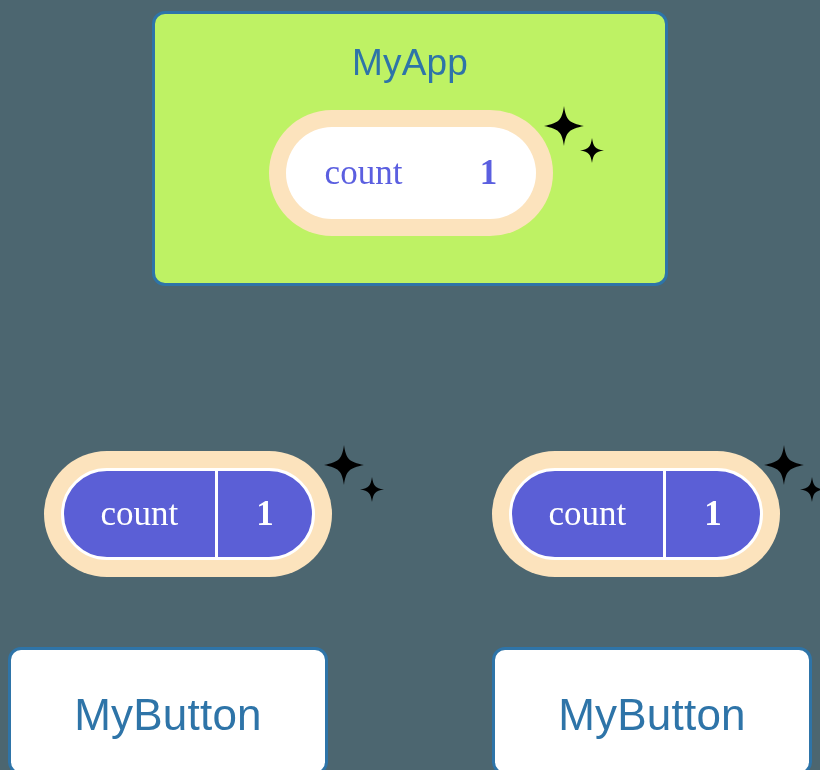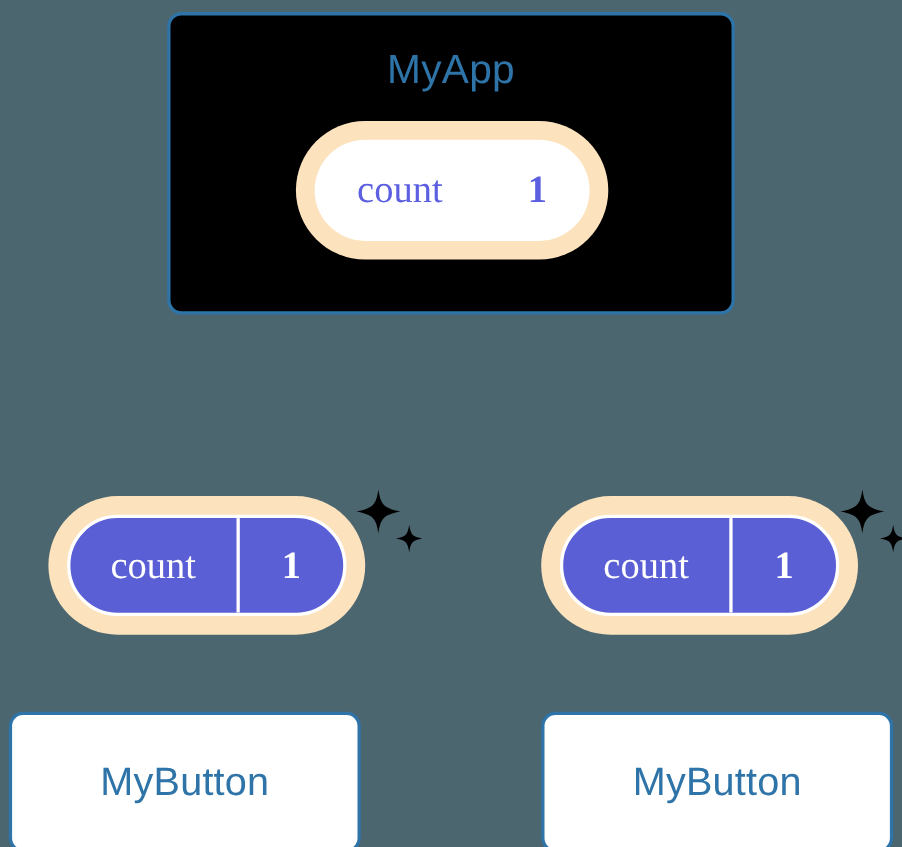--- a/index.html
+++ b/index.html
@@ -58,21 +58,21 @@
   }
 
   .button-card {
     width: 320px;
     height: 128px;
     top: 647px;
   }
   #button-card-left  { left: 8px; }
   #button-card-right { left: 492px; }
   .button-card .card-title {
-    font-size: 36px;
+    font-size: 44px;
     margin-top: 40px;
   }
 
   
   .pill-wrap {
     position: absolute;
     z-index: 3;
   }
   .pill-key, .pill-val {
     display: flex;
@@ -190,21 +190,21 @@
       <path d="M410,346 C410,362 416,370 428,370 L614,370 C624,370 628,376 628,386 L628,455"></path>
 
       <path d="M192,575 L192,643"></path>
       <path d="M168,612 L192,643 L216,612" stroke-linejoin="round"></path>
 
       <path d="M630,575 L630,643"></path>
       <path d="M606,612 L630,643 L654,612" stroke-linejoin="round"></path>
     </g>
   </svg>
 
-  <div class="card" id="app-card" style="border-color: rgb(46, 116, 168); background: #000000;">
+  <div class="card" id="app-card" style="border-color: rgb(46, 116, 168); background: #bef264;">
     <div class="card-title" style="color: rgb(46, 116, 168);">MyApp</div>
   </div>
 
   <div class="pill-wrap" id="app-pill">
     <div class="halo" style="background: rgb(252, 227, 189);">
       <div class="ring">
         <div class="body" style="background: rgb(255, 255, 255);">
           <div class="pill-key" style="color: rgb(91, 95, 224);">count</div>
           <div class="pill-val" style="color: rgb(91, 95, 224);">1</div>
         </div>

